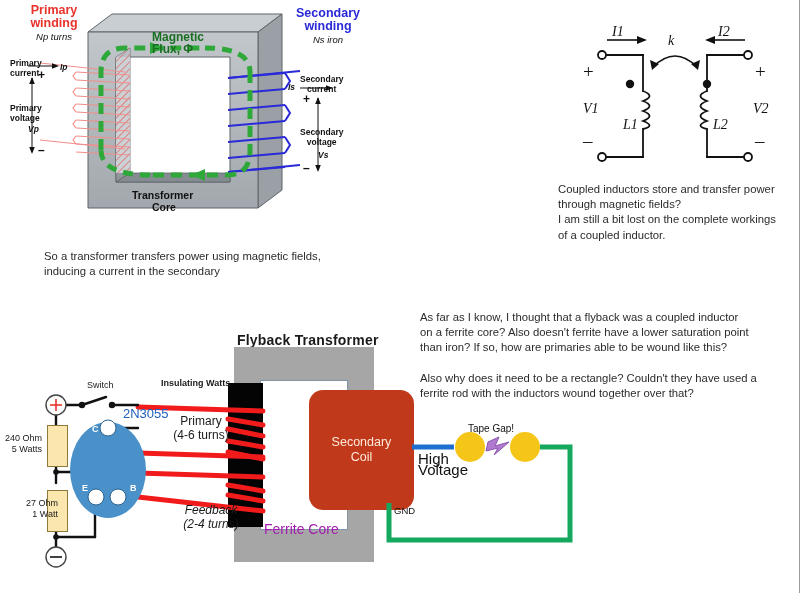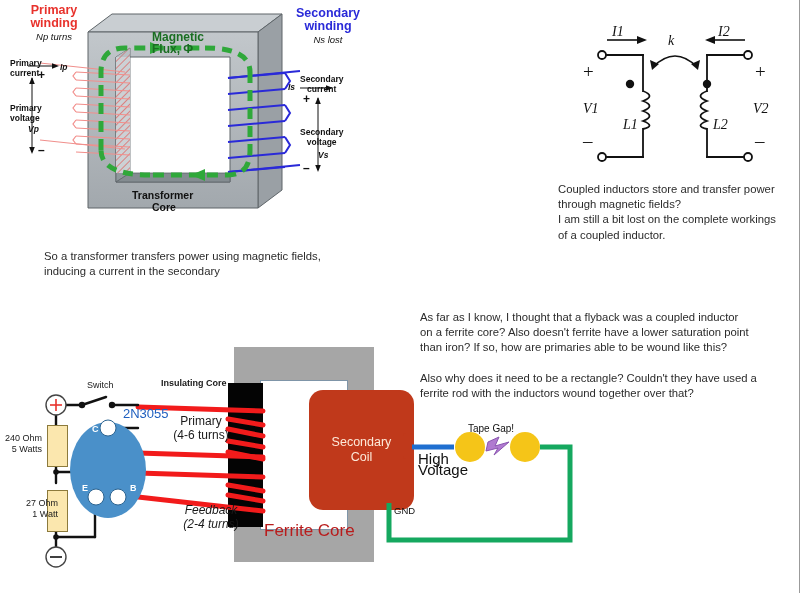--- a/index.html
+++ b/index.html
@@ -39,21 +39,21 @@
   #para-flyback { left:420px; top:310px; width:372px; }
 
   
   #panel-flyback { left:0px; top:325px; width:800px; height:250px; }
   .fly-title { left:237px; top:332px; font-size:14px; font-weight:bold; color:#1a1a1a; letter-spacing:.2px;}
   .core-rect { background:#a6a6a6; }
   .core-win { background:#ffffff; border:1px solid #7f95a8; }
   .tape { background:#040404; }
   .sec-coil { background:#c0391b; border-radius:14px; }
   .sec-coil-txt { color:#fde9d9; font-size:12.5px; line-height:15px; text-align:center; width:100%; }
-  .ferrite-txt { color:#b91c1c; font-size:17px; }
+  .ferrite-txt { color:#a21caf; font-size:14px; }
   .res { background:#fbe7ae; border:1px solid #8c7a3c; }
   .res-lbl { font-size:9px; line-height:11px; color:#1a1a1a; text-align:right; }
   .wind-lbl { font-size:12px; line-height:14px; color:#1a1a1a; text-align:center; }
   .small-lbl { font-size:9px; line-height:11px; color:#1a1a1a; }
   .tr-lbl { color:#1f5fbf; font-size:13px; font-weight:normal;margin-left:38px; }
   .pin-lbl { fill:#ffffff; font-size:9px; font-weight:bold; font-family:"Liberation Sans", sans-serif;}
   .hv-lbl { font-size:15px; line-height:11px; color:#111; }
   .gnd-lbl { font-size:9.5px; color:#111; }
   .spark-lbl { font-size:10px; color:#111; }
 </style>
@@ -171,21 +171,21 @@
 
       <text x="132" y="199" class="txt" style="font-size:10.5px;font-weight:bold;fill:#111;font-family:'Liberation Sans',sans-serif;">Transformer</text>
       <text x="152" y="211" class="txt" style="font-size:10.5px;font-weight:bold;fill:#111;font-family:'Liberation Sans',sans-serif;">Core</text>
     </svg>
 
     <div class="abs lbl-prim-title" style="white-space:pre-line">Primary
 winding</div>
     <div class="abs lbl-prim-turns">Np turns</div>
     <div class="abs lbl-sec-title" style="white-space:pre-line">Secondary
 winding</div>
-    <div class="abs lbl-sec-turns">Ns lost</div>
+    <div class="abs lbl-sec-turns">Ns iron</div>
 
     <div class="abs mini" style="left:10px;top:58px;white-space:pre-line;">Primary
 current</div>
     <div class="abs mini-i" style="left:60px;top:62px;">Ip</div>
     <div class="abs mini" style="left:38px;top:70px;font-size:12px;">+</div>
     <div class="abs mini" style="left:38px;top:145px;font-size:12px;">–</div>
     <div class="abs mini" style="left:10px;top:103px;white-space:pre-line;">Primary
 voltage</div>
     <div class="abs mini-i" style="left:28px;top:124px;">Vp</div>
 
@@ -260,20 +260,21 @@
 through magnetic fields?
 I am still a bit lost on the complete workings
 of a coupled inductor.</div>
   <div class="abs para" id="para-flyback" style="white-space:pre-line">As far as I know, I thought that a flyback was a coupled inductor
 on a ferrite core? Also doesn't ferrite have a lower saturation point
 than iron? If so, how are primaries able to be wound like this?
 
 Also why does it need to be a rectangle? Couldn't they have used a
 ferrite rod with the inductors wound together over that?</div>
 
+  <div class="abs fly-title">Flyback Transformer</div>
 
   <div class="abs" id="panel-flyback">
 
     <div class="abs core-rect" style="left:234px;top:22px;width:140px;height:215px;"></div>
     <div class="abs core-win" style="left:260px;top:55px;width:88px;height:150px;box-sizing:border-box;"></div>
     <div class="abs ferrite-txt" style="left:264px;top:196px;">Ferrite Core</div>
 
     <div class="abs sec-coil" style="left:309px;top:65px;width:105px;height:120px;display:flex;align-items:center;justify-content:center;">
       <div class="sec-coil-txt" style="white-space:pre-line">Secondary
 Coil</div>
@@ -363,21 +364,21 @@
 
     <div class="abs res" style="left:47px;top:100px;width:19px;height:40px;"></div>
     <div class="abs res" style="left:47px;top:165px;width:19px;height:40px;"></div>
     <div class="abs res-lbl" style="left:0px;top:108px;width:42px;white-space:pre-line;">240 Ohm
 5 Watts</div>
     <div class="abs res-lbl" style="left:0px;top:173px;width:42px;white-space:pre-line;margin-left:16px;">27 Ohm
 1 Watt</div>
 
     <div class="abs small-lbl" style="left:87px;top:55px;">Switch</div>
     <div class="abs tr-lbl" style="left:85px;top:81px;">2N3055</div>
-    <div class="abs small-lbl" style="left:161px;top:53px;font-weight:bold;">Insulating Core</div>
+    <div class="abs small-lbl" style="left:161px;top:53px;font-weight:bold;">Insulating Watts</div>
     <div class="abs wind-lbl" style="left:160px;top:89px;width:82px;white-space:pre-line;">Primary
 (4-6 turns)</div>
     <div class="abs wind-lbl" style="left:170px;top:178px;width:82px;white-space:pre-line;font-style:italic;">Feedback
 (2-4 turns)</div>
     <div class="abs hv-lbl" style="left:418px;top:128px;white-space:pre-line;">High
 Voltage</div>
     <div class="abs spark-lbl" style="left:468px;top:98px;">Tape Gap!</div>
     <div class="abs gnd-lbl" style="left:394px;top:180px;">GND</div>
   </div>
 

